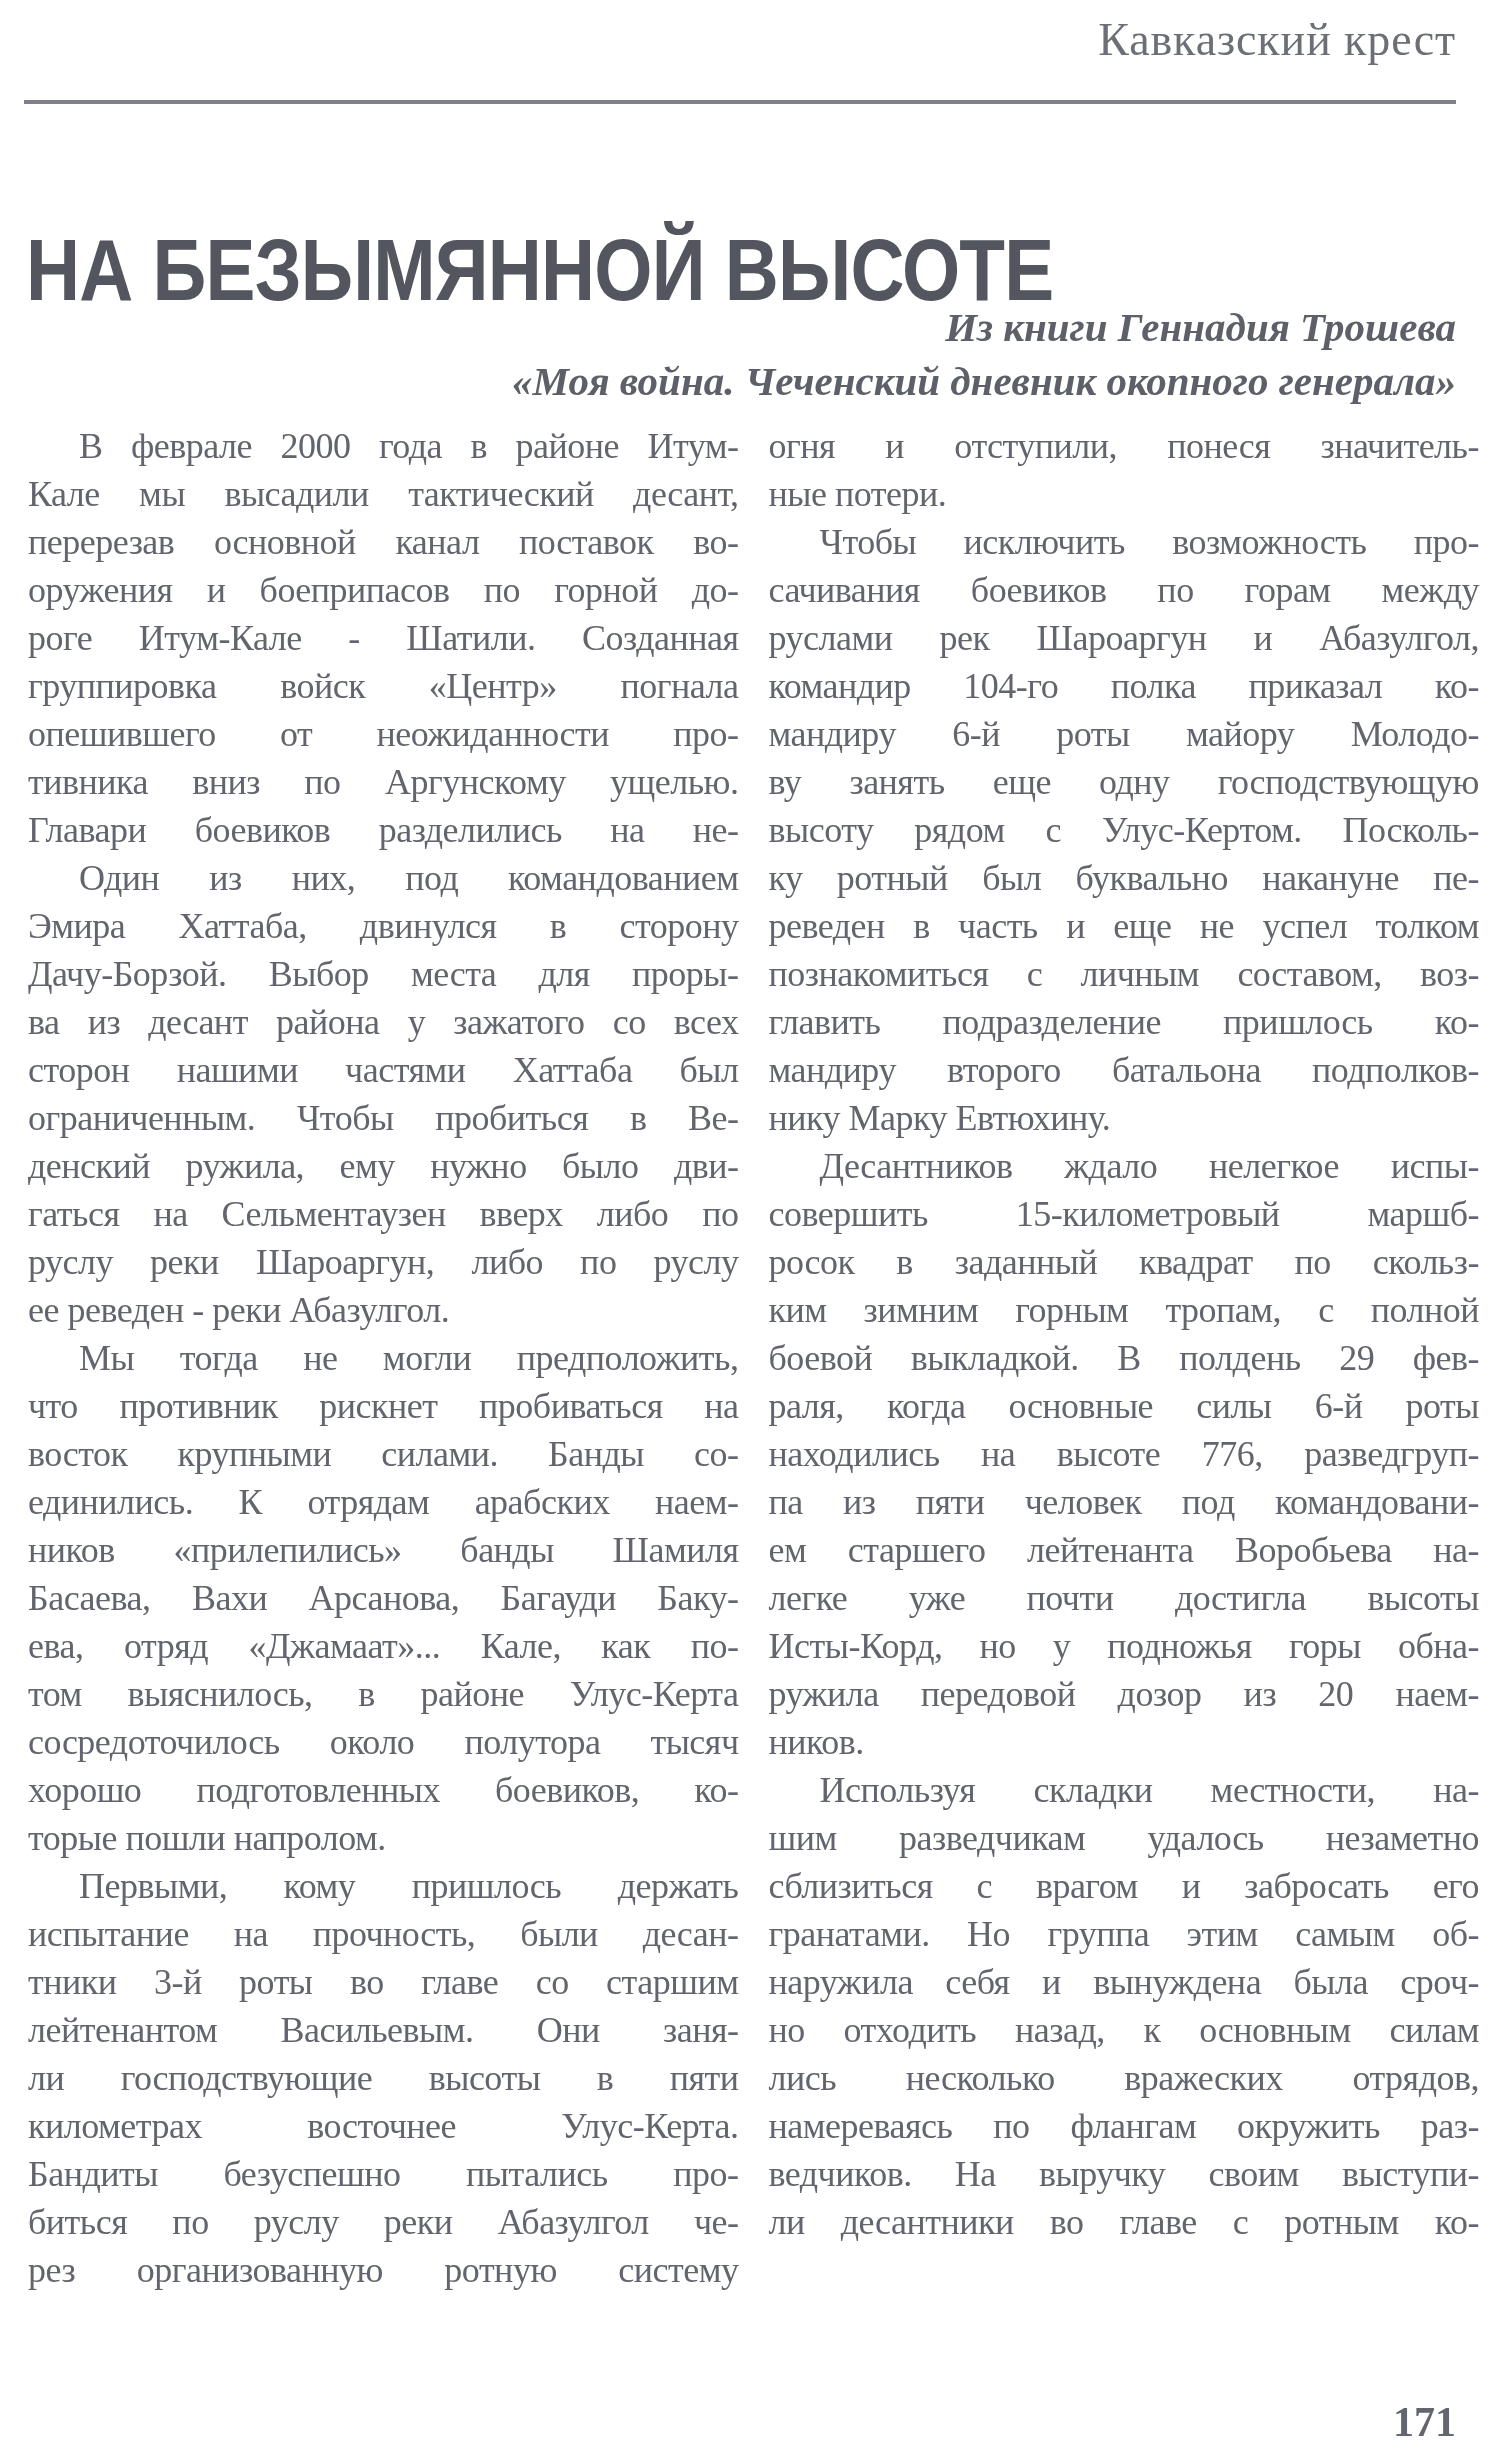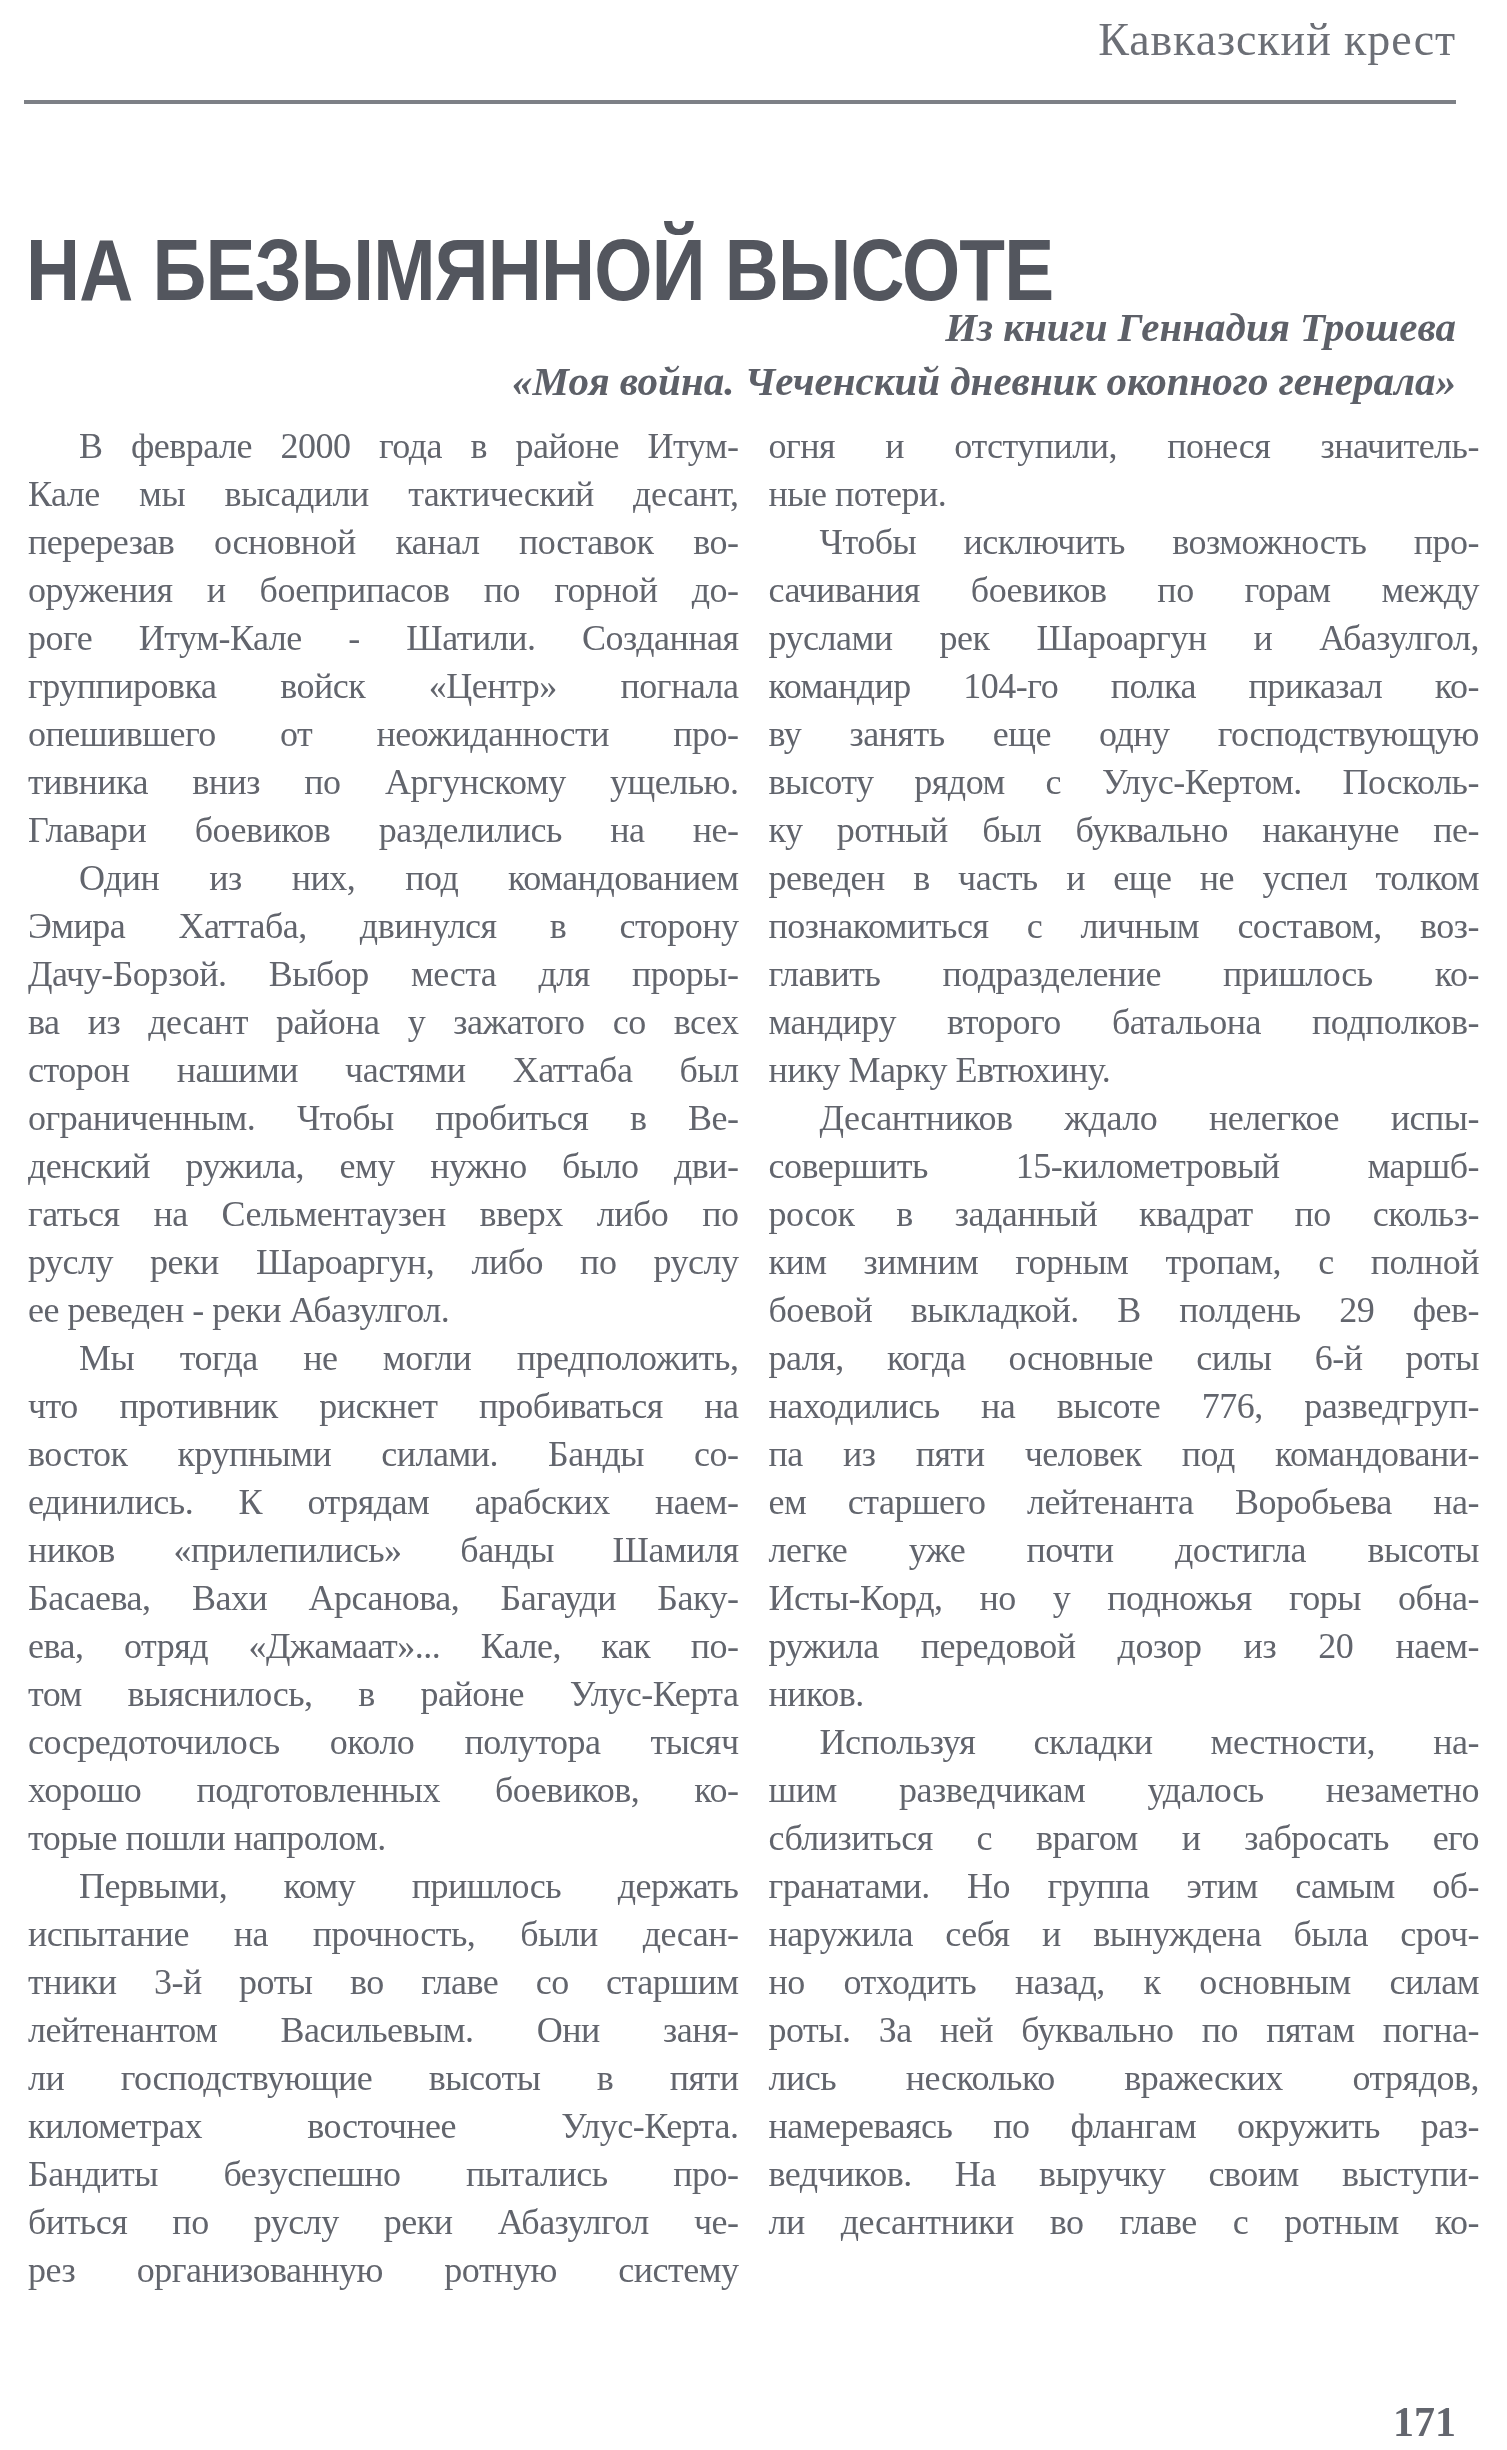--- a/index.html
+++ b/index.html
@@ -154,20 +154,21 @@
       <div class="line">биться по руслу реки Абазулгол че-</div>
       <div class="line">рез организованную ротную систему</div>
     </div>
   <div class="col" id="col-right">
       <div class="line">огня и отступили, понеся значитель-</div>
       <div class="line end">ные потери.</div>
       <div class="line first">Чтобы исключить возможность про-</div>
       <div class="line">сачивания боевиков по горам между</div>
       <div class="line">руслами рек Шароаргун и Абазулгол,</div>
       <div class="line">командир 104-го полка приказал ко-</div>
+      <div class="line">мандиру 6-й роты майору Молодо-</div>
       <div class="line">ву занять еще одну господствующую</div>
       <div class="line">высоту рядом с Улус-Кертом. Посколь-</div>
       <div class="line">ку ротный был буквально накануне пе-</div>
       <div class="line">реведен в часть и еще не успел толком</div>
       <div class="line">познакомиться с личным составом, воз-</div>
       <div class="line">главить подразделение пришлось ко-</div>
       <div class="line">мандиру второго батальона подполков-</div>
       <div class="line end">нику Марку Евтюхину.</div>
       <div class="line first">Десантников ждало нелегкое испы-</div>
       <div class="line">совершить 15-километровый маршб-</div>
@@ -181,21 +182,20 @@
       <div class="line">легке уже почти достигла высоты</div>
       <div class="line">Исты-Корд, но у подножья горы обна-</div>
       <div class="line">ружила передовой дозор из 20 наем-</div>
       <div class="line end">ников.</div>
       <div class="line first">Используя складки местности, на-</div>
       <div class="line">шим разведчикам удалось незаметно</div>
       <div class="line">сблизиться с врагом и забросать его</div>
       <div class="line">гранатами. Но группа этим самым об-</div>
       <div class="line">наружила себя и вынуждена была сроч-</div>
       <div class="line">но отходить назад, к основным силам</div>
-      <div class="line">роты. За ней буквально по пятам погна-</div>
       <div class="line">лись несколько вражеских отрядов,</div>
       <div class="line">намереваясь по флангам окружить раз-</div>
       <div class="line">ведчиков. На выручку своим выступи-</div>
       <div class="line">ли десантники во главе с ротным ко-</div>
     </div>
 </div>
 
 <div class="page-number">171</div>
 
 

